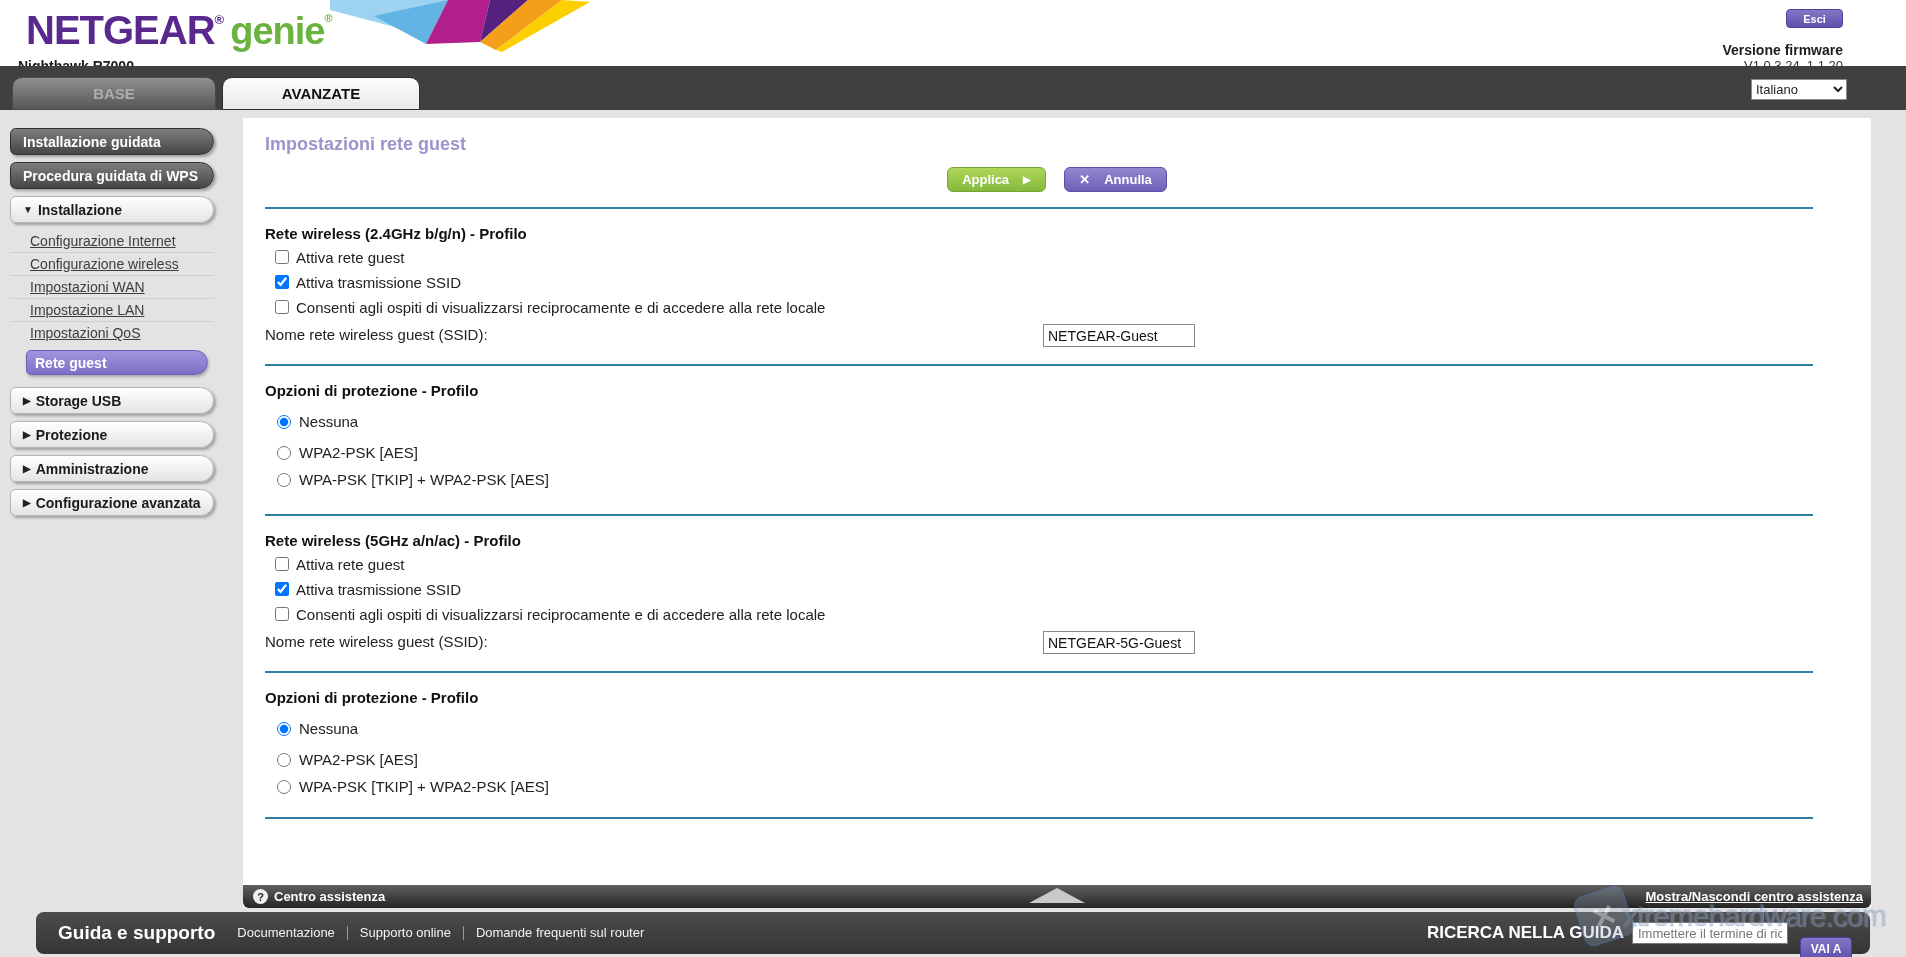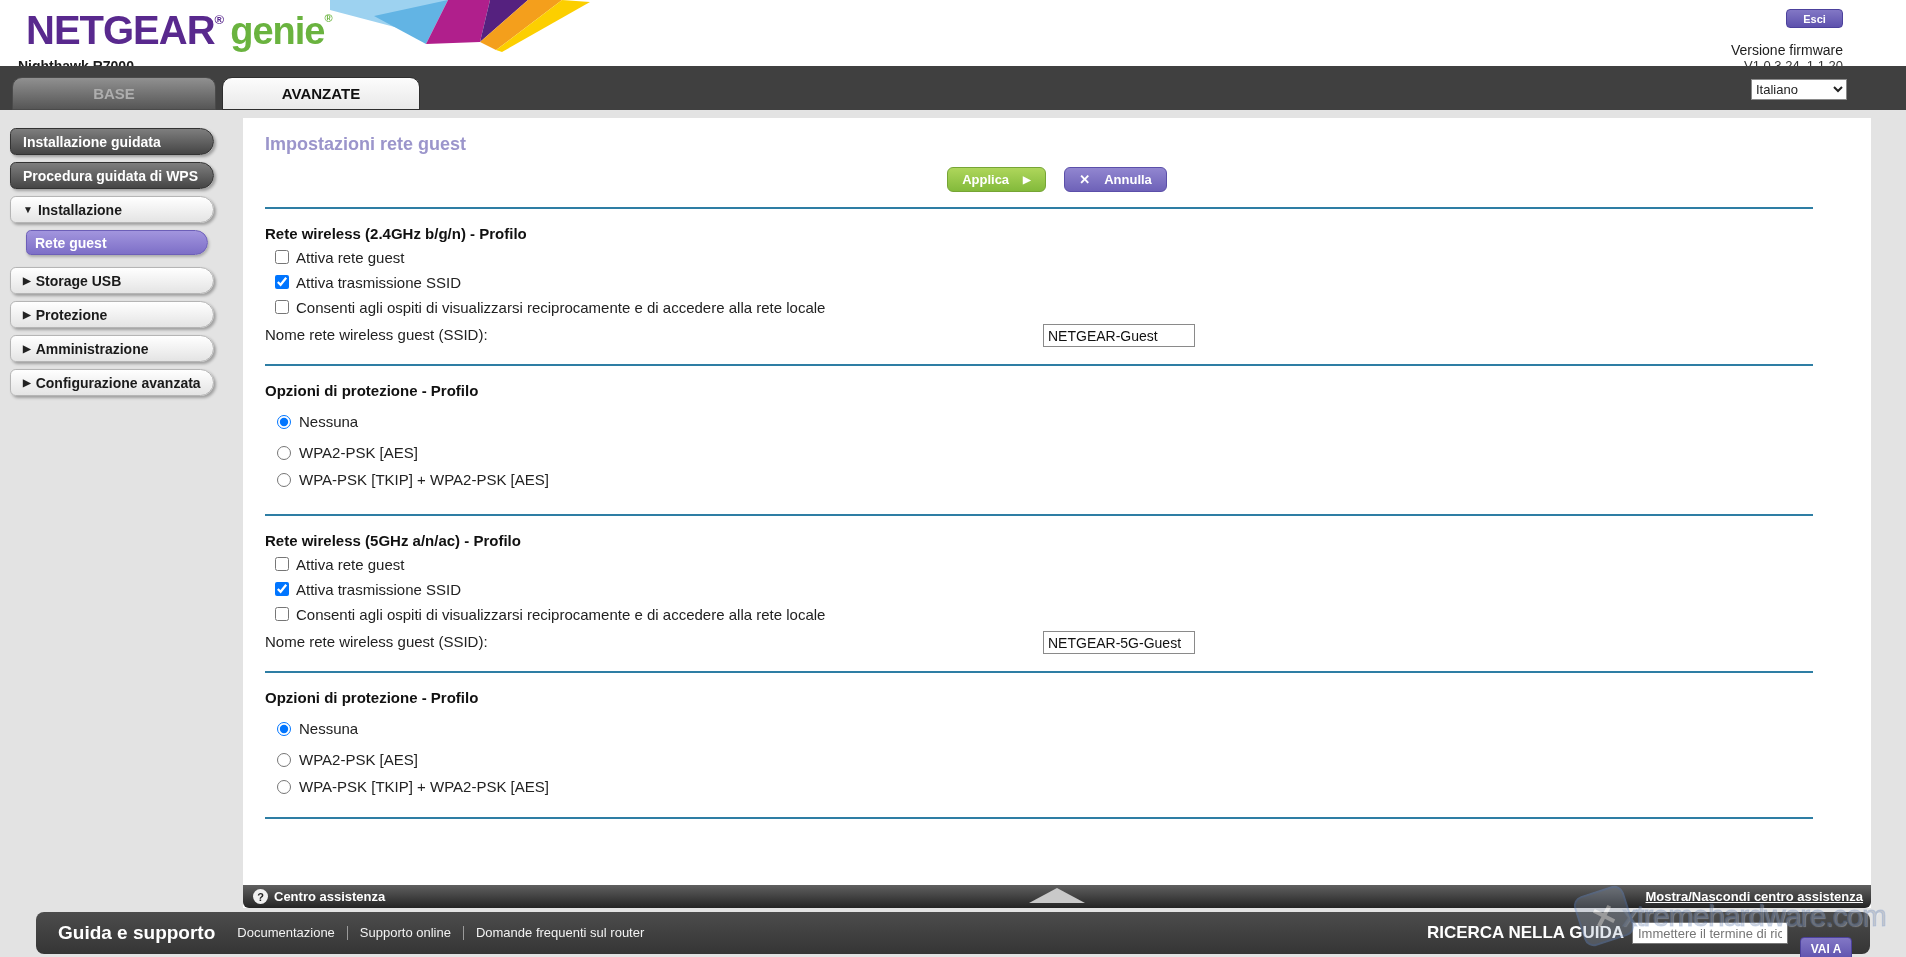--- a/index.html
+++ b/index.html
@@ -28,21 +28,21 @@
   .product-reg { font-size: 11px; color: #6ab33f; vertical-align: 22px; font-weight: bold; }
   .device-name {
     position: absolute; left: 18px; top: 58px; font-size: 14px; font-weight: bold; color: #1c1c1c;
   }
   .esci-btn {
     position: absolute; top: 9px; right: 63px; width: 57px; height: 19px;
     background: linear-gradient(#8277c5, #5d51ad); border: 1px solid #4c419c;
     border-radius: 4px; color: #fff; font-size: 11px; font-weight: bold;
     font-family: "Liberation Sans", sans-serif; cursor: pointer;
   }
-  .fw-label { position: absolute; top: 42px; right: 63px; font-size: 14px; font-weight: normal; color: #1c1c1c; }
+  .fw-label { position: absolute; top: 42px; right: 63px; font-size: 14px; font-weight: bold; color: #1c1c1c; }
   .fw-version { position: absolute; top: 58px; right: 63px; font-size: 13px; color: #333; }
 
   
   .tabrow {
     position: absolute; top: 66px; left: 0; width: 1906px; height: 44px; background: #404040;
   }
   .tab {
     position: absolute; top: 11px; height: 33px; border-radius: 10px 10px 0 0;
     display: flex; align-items: center; justify-content: center;
     font-size: 15px; font-weight: bold; cursor: pointer;
@@ -237,20 +237,27 @@
       <div class="side-pill pill-dark">
         <span>Installazione guidata</span>
       </div>
       <div class="side-pill pill-dark">
         <span>Procedura guidata di WPS</span>
       </div>
       <div class="side-pill pill-light">
         <span class="tri">▼</span>
         <span>Installazione</span>
       </div>
+      <div class="side-links">
+        <a class="side-link">Configurazione Internet</a>
+        <a class="side-link">Configurazione wireless</a>
+        <a class="side-link">Impostazioni WAN</a>
+        <a class="side-link">Impostazione LAN</a>
+        <a class="side-link">Impostazioni QoS</a>
+      </div>
       <div class="pill-selected">
         <span>Rete guest</span>
       </div>
       <div class="side-group">
         <div class="side-pill pill-light">
           <span class="tri">▶</span>
           <span>Storage USB</span>
         </div>
         <div class="side-pill pill-light">
           <span class="tri">▶</span>

